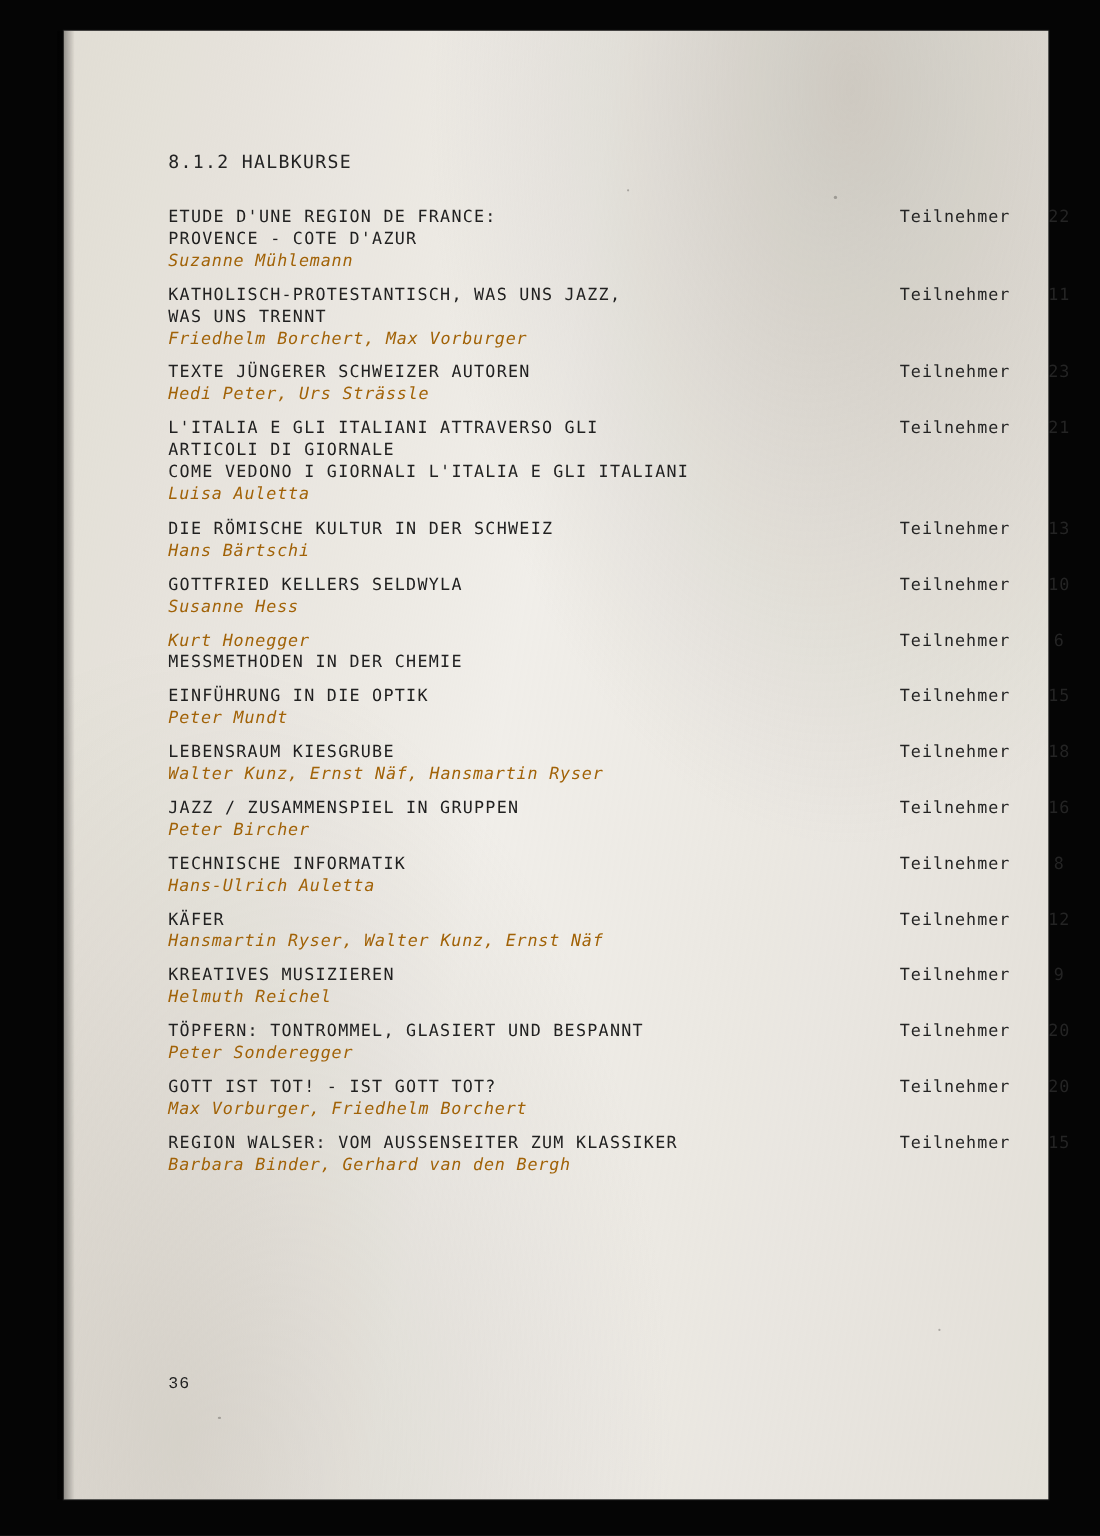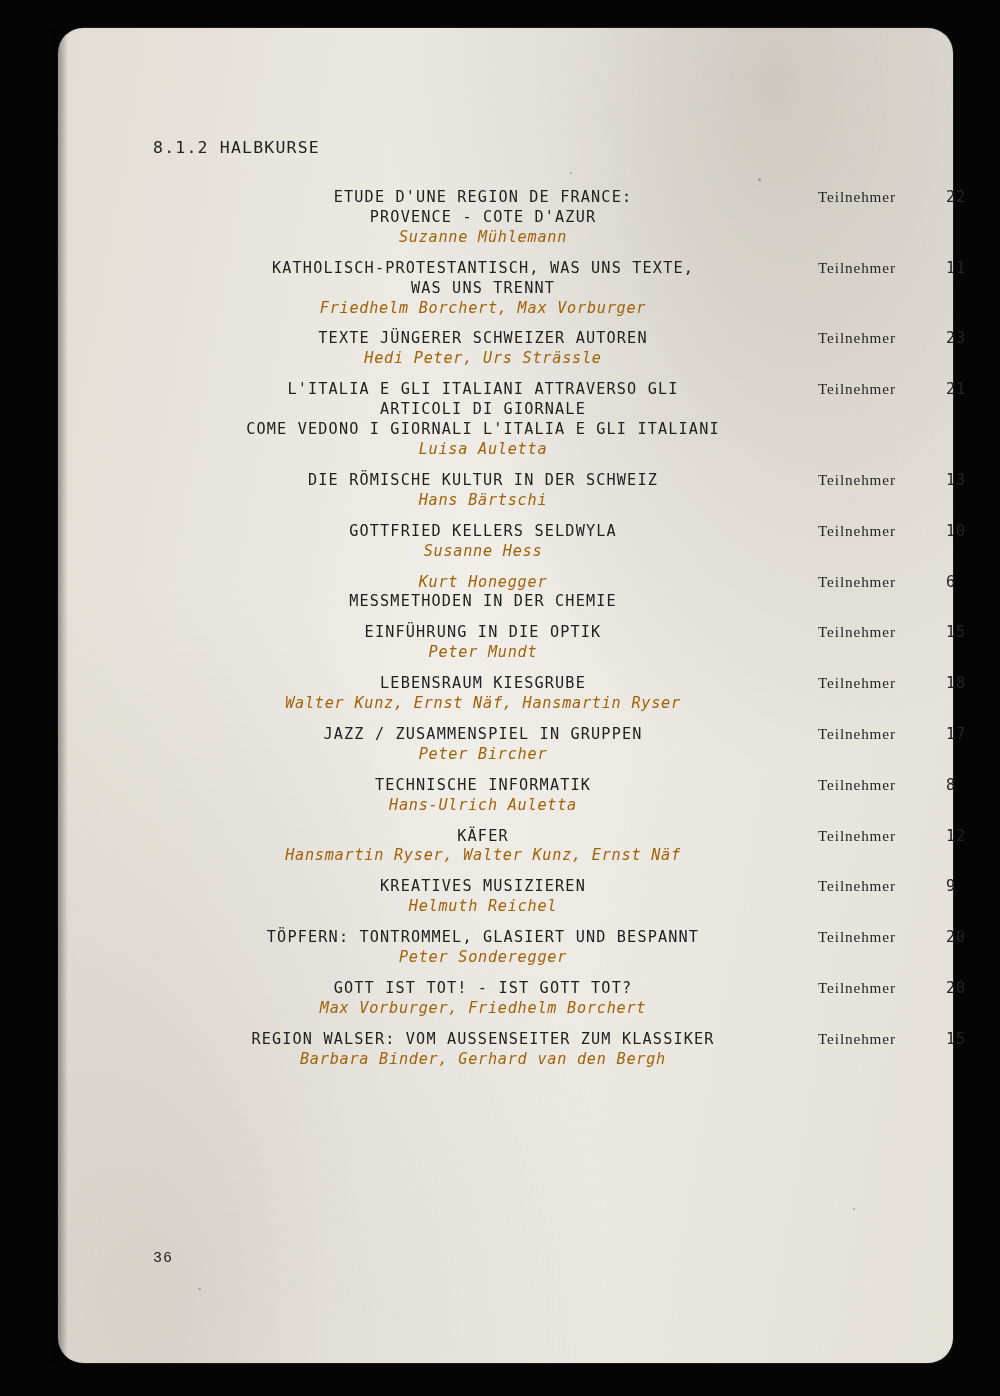--- a/index.html
+++ b/index.html
@@ -21,21 +21,20 @@
     background: #050505;
   }
   .paper {
     position: absolute;
     left: 58px;
     top: 28px;
     width: 895px;
     height: 1335px;
     background: #f2f0ec;
     box-shadow: 0 0 0 1px #1a1a1a;
-    border-radius: 25px;
   }
   .paper::after {
     content: "";
     position: absolute;
     left: 0; top: 0; right: 0; bottom: 0;
     background:
       radial-gradient(ellipse at 80% 4%, rgba(190,186,178,0.55) 0%, rgba(242,240,236,0) 38%),
       radial-gradient(ellipse at 12% 96%, rgba(198,194,186,0.45) 0%, rgba(242,240,236,0) 40%),
       linear-gradient(100deg, rgba(236,233,227,0.9) 0%, rgba(247,245,241,0.2) 45%, rgba(230,227,220,0.6) 100%);
     pointer-events: none;
@@ -76,21 +75,20 @@
     min-height: 20px;
   }
   .course-left {
     display: block;
     width: 660px;
   }
   .line {
     display: block;
     white-space: pre;
     line-height: 1.31;
-    text-align: center;
   }
   .line.title {
     font-size: 15.2px;
     letter-spacing: 1.15px;
     color: #212121;
   }
   .line.author {
     font-size: 15.2px;
     letter-spacing: 0.75px;
     color: #a16207;
@@ -104,26 +102,25 @@
     display: flex;
     justify-content: flex-start;
     white-space: pre;
     font-size: 15.2px;
     letter-spacing: 0.9px;
     color: #242424;
   }
   .meta .label {
     display: inline-block;
     width: 128px;
-    font-family: Liberation Serif, serif;
   }
   .meta .count {
     display: inline-block;
     width: 34px;
-    text-align: left;
+    text-align: center;
   }
   .page-number {
     position: absolute;
     left: 95px;
     bottom: 96px;
     font-size: 15px;
     letter-spacing: 1px;
     color: #222;
     font-family: Liberation Mono, monospace;
   }
@@ -148,21 +145,21 @@
           <div class="course">
             <div class="course-left">
               <span class="line title">ETUDE D'UNE REGION DE FRANCE:</span>
               <span class="line title">PROVENCE - COTE D'AZUR</span>
               <span class="line author">Suzanne Mühlemann</span>
             </div>
             <div class="meta"><span class="label">Teilnehmer</span><span class="count">22</span></div>
           </div>
           <div class="course">
             <div class="course-left">
-              <span class="line title">KATHOLISCH-PROTESTANTISCH, WAS UNS TEXTE,</span>
+              <span class="line title">KATHOLISCH-PROTESTANTISCH, WAS UNS JAZZ,</span>
               <span class="line title">WAS UNS TRENNT</span>
               <span class="line author">Friedhelm Borchert, Max Vorburger</span>
             </div>
             <div class="meta"><span class="label">Teilnehmer</span><span class="count">11</span></div>
           </div>
           <div class="course">
             <div class="course-left">
               <span class="line title">TEXTE JÜNGERER SCHWEIZER AUTOREN</span>
               <span class="line author">Hedi Peter, Urs Strässle</span>
             </div>
@@ -210,21 +207,21 @@
               <span class="line title">LEBENSRAUM KIESGRUBE</span>
               <span class="line author">Walter Kunz, Ernst Näf, Hansmartin Ryser</span>
             </div>
             <div class="meta"><span class="label">Teilnehmer</span><span class="count">18</span></div>
           </div>
           <div class="course">
             <div class="course-left">
               <span class="line title">JAZZ / ZUSAMMENSPIEL IN GRUPPEN</span>
               <span class="line author">Peter Bircher</span>
             </div>
-            <div class="meta"><span class="label">Teilnehmer</span><span class="count">17</span></div>
+            <div class="meta"><span class="label">Teilnehmer</span><span class="count">16</span></div>
           </div>
           <div class="course">
             <div class="course-left">
               <span class="line title">TECHNISCHE INFORMATIK</span>
               <span class="line author">Hans-Ulrich Auletta</span>
             </div>
             <div class="meta"><span class="label">Teilnehmer</span><span class="count">8</span></div>
           </div>
           <div class="course">
             <div class="course-left">

